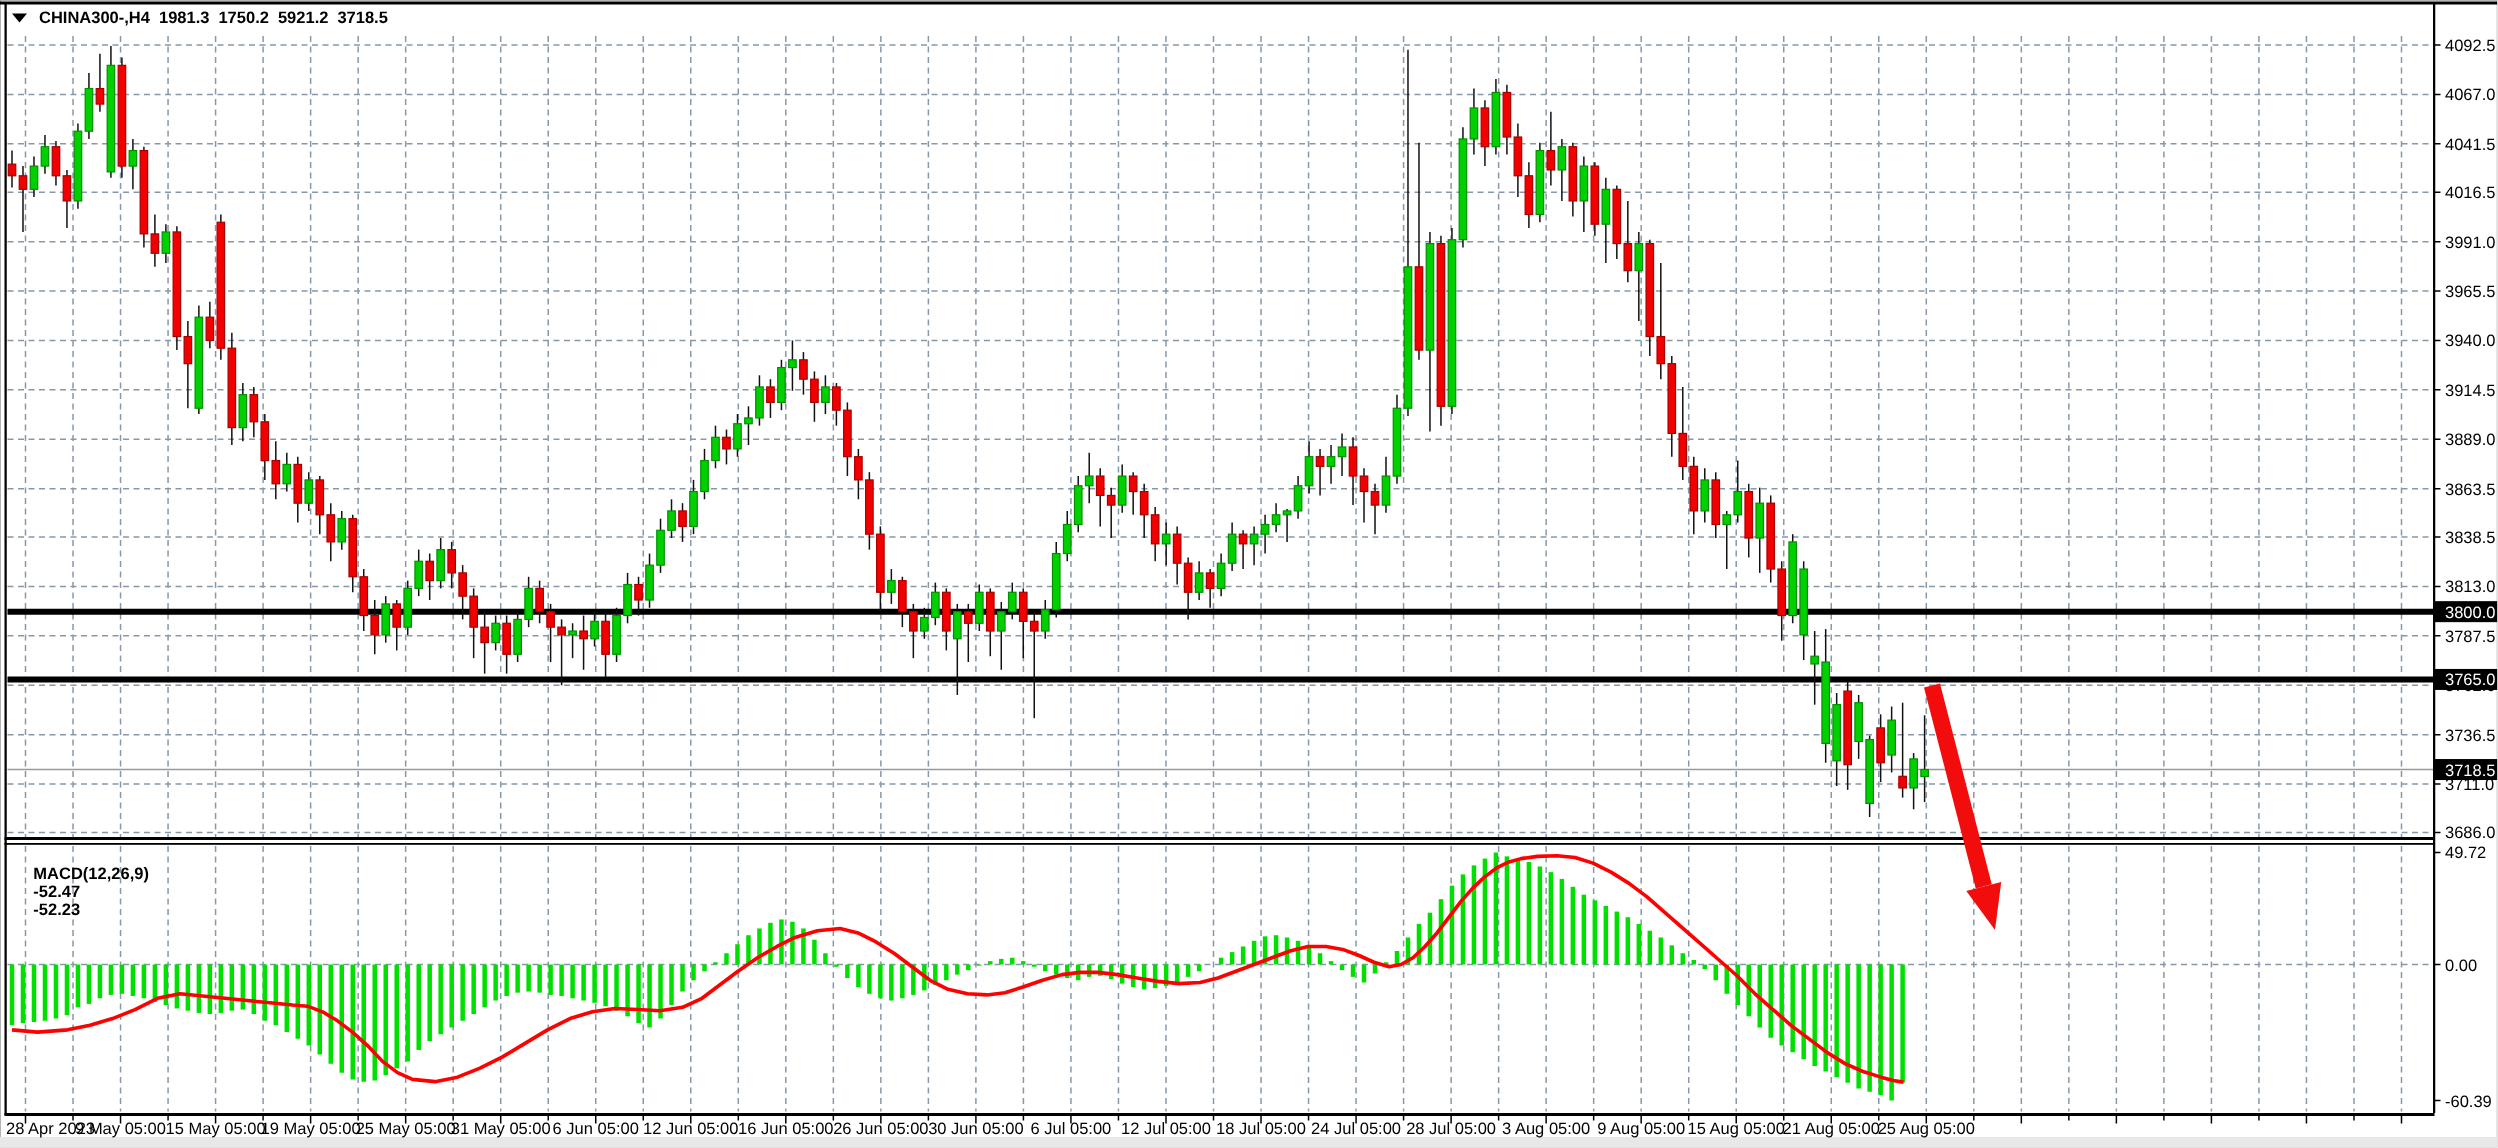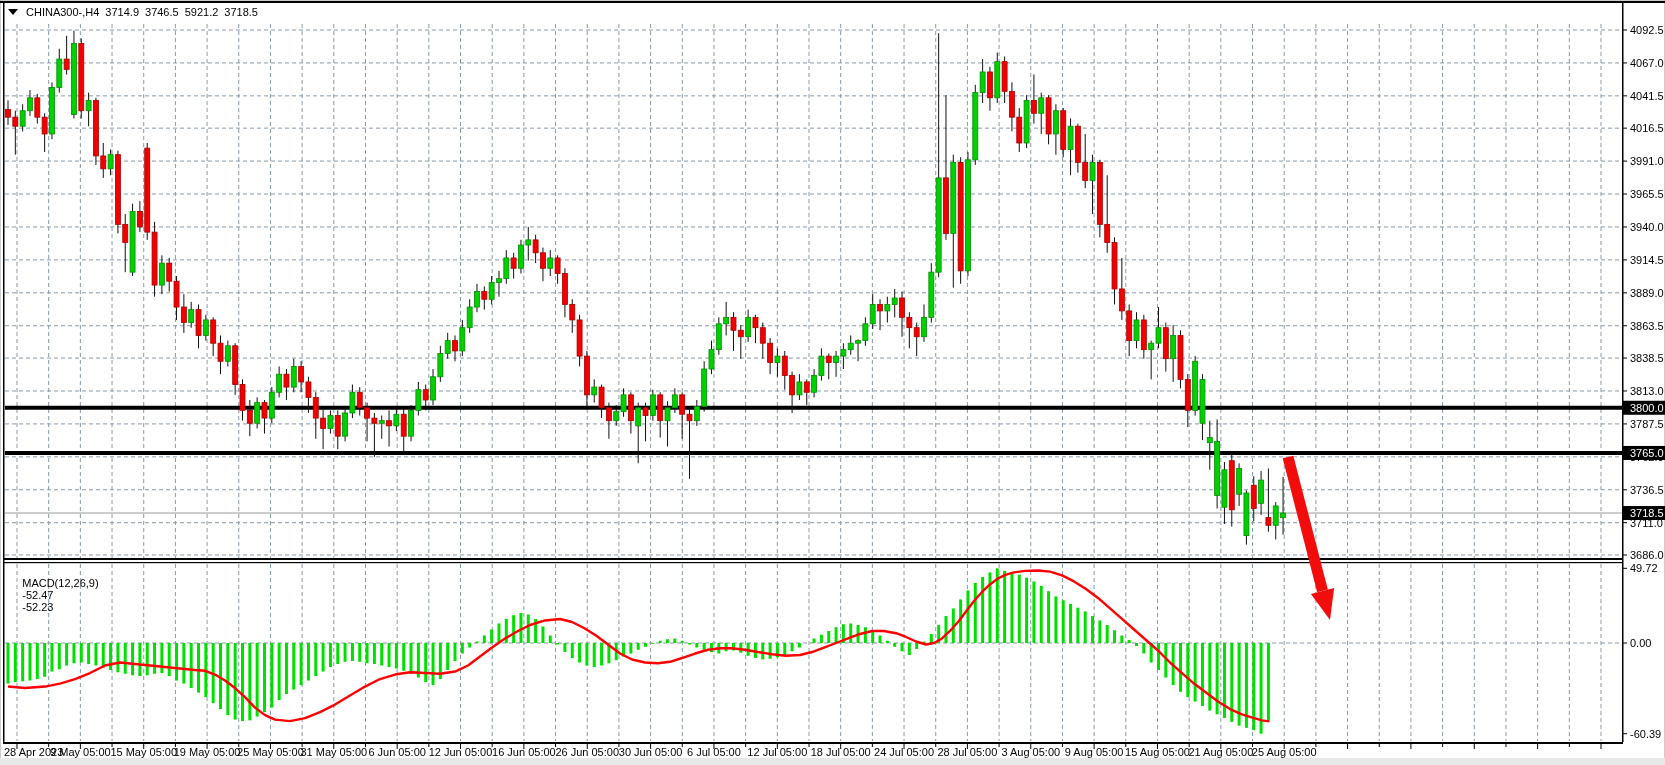--- a/index.html
+++ b/index.html
@@ -1,21 +1,21 @@
 <!DOCTYPE html>
 <html><head>
 <meta charset="utf-8">
 <style>
   html,body{margin:0;padding:0;background:#f0f0f0;}
   #stage{position:relative;width:1665px;height:765px;background:#ffffff;
          font-family:"Liberation Sans",sans-serif;overflow:hidden;}
   #chart-svg{position:absolute;left:0;top:0;}
   .overlay{position:absolute;color:#000;font-size:11px;white-space:pre;}
-  #title-bar{left:8px;top:6px;font-weight:normal;display:flex;align-items:center;gap:6px;}
-  #macd-label-box{left:10px;top:565px;}
+  #title-bar{left:8px;top:6px;font-weight:bold;display:flex;align-items:center;gap:6px;}
+  #macd-label-box{left:10px;top:565px;font-weight:bold;}
   .tri{display:inline-block;width:0;height:0;border-left:5px solid transparent;
        border-right:5px solid transparent;border-top:6px solid #000;margin-right:2px;}
 </style>
 </head>
 <body>
 
 <div id="stage">
   <svg id="chart-svg" width="1665" height="765">
       <g>
         <line x1="17" y1="24" x2="17" y2="558" stroke="#8799a9" stroke-dasharray="4 3" stroke-width="1"></line>
@@ -806,22 +806,22 @@
       </g>
       <g>
         <line x1="1288" y1="457" x2="1322.514440542264" y2="590.9489001997395" stroke="#f20c0c" stroke-width="11"></line>
         <polygon points="1334.1348804623683,587.9546764166452 1310.8940006221599,593.9431239828338 1330,620" fill="#f20c0c"></polygon>
       </g>
     </svg>
 
   <div class="overlay" id="title-bar">
     <span class="tri"></span>
     <span>CHINA300-,H4</span>
-    <span>3714.9</span>
-    <span>3746.5</span>
+    <span>1981.3</span>
+    <span>1750.2</span>
     <span>5921.2</span>
     <span>3718.5</span>
   </div>
 
   <div class="overlay" id="macd-label-box">
     <span>MACD(12,26,9)</span>
     <span>-52.47</span>
     <span>-52.23</span>
   </div>
 </div>

